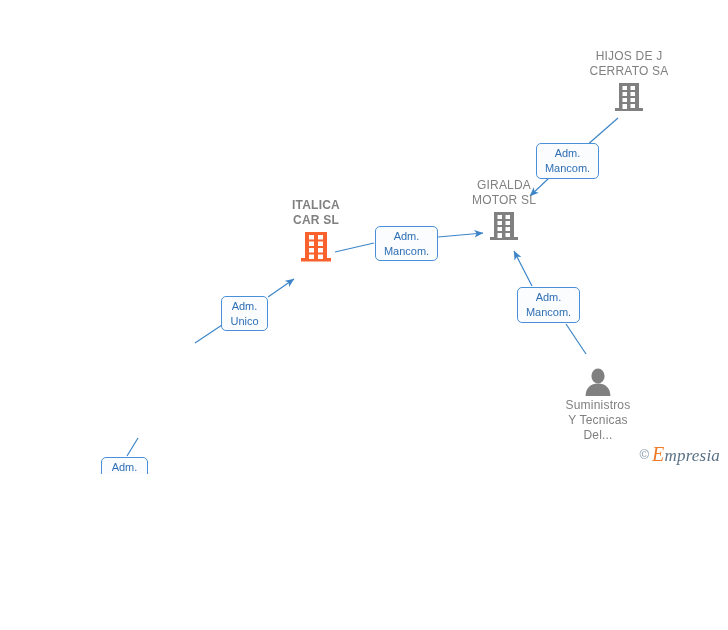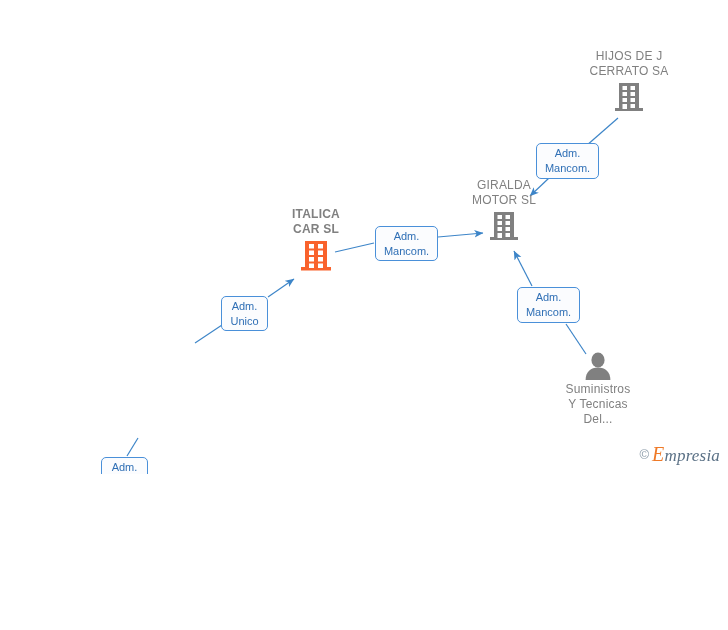--- a/index.html
+++ b/index.html
@@ -165,38 +165,38 @@
       <rect x="16.5" y="5" width="4.5" height="4" fill="#ffffff"></rect>
       <rect x="8.5" y="11" width="4.5" height="4" fill="#ffffff"></rect>
       <rect x="16.5" y="11" width="4.5" height="4" fill="#ffffff"></rect>
       <rect x="8.5" y="17" width="4.5" height="4" fill="#ffffff"></rect>
       <rect x="16.5" y="17" width="4.5" height="4" fill="#ffffff"></rect>
       <rect x="8.5" y="23" width="4.5" height="5" fill="#ffffff"></rect>
       <rect x="16.5" y="23" width="4.5" height="4" fill="#ffffff"></rect>
     </svg>
   </div>
 
-  <div class="node above" style="left:316px; top:207px;">
+  <div class="node above" style="left:316px; top:198px;">
     <div class="label" style="color:#808080; font-weight:bold;">ITALICA
 CAR SL</div>
     <svg class="icon" width="32" height="33" viewBox="0 0 32 33">
       <rect x="5" y="2" width="22" height="27" fill="#f9622c"></rect>
       <rect x="1" y="28" width="30" height="3.5" fill="#f9622c"></rect>
       <rect x="9" y="5" width="5" height="4.5" fill="#ffffff"></rect>
       <rect x="18" y="5" width="5" height="4.5" fill="#ffffff"></rect>
       <rect x="9" y="11.5" width="5" height="4.5" fill="#ffffff"></rect>
       <rect x="18" y="11.5" width="5" height="4.5" fill="#ffffff"></rect>
       <rect x="9" y="18" width="5" height="4.5" fill="#ffffff"></rect>
       <rect x="18" y="18" width="5" height="4.5" fill="#ffffff"></rect>
       <rect x="9" y="24.5" width="5" height="4.5" fill="#ffffff"></rect>
       <rect x="18" y="24.5" width="5" height="4.5" fill="#ffffff"></rect>
     </svg>
   </div>
 
-  <div class="node below" style="left:598px; top:352px;">
+  <div class="node below" style="left:598px; top:368px;">
     <svg class="icon" width="30" height="28" viewBox="0 0 30 28">
       <ellipse cx="15" cy="8" rx="6.6" ry="7.6" fill="#808080"></ellipse>
       <path d="M2.6,28 C2.6,19.6 7.8,15.4 15,15.4 C22.2,15.4 27.4,19.6 27.4,28 Z" fill="#808080"></path>
     </svg>
     <div class="label">Suministros
 Y Tecnicas
 Del...</div>
   </div>
 
 

